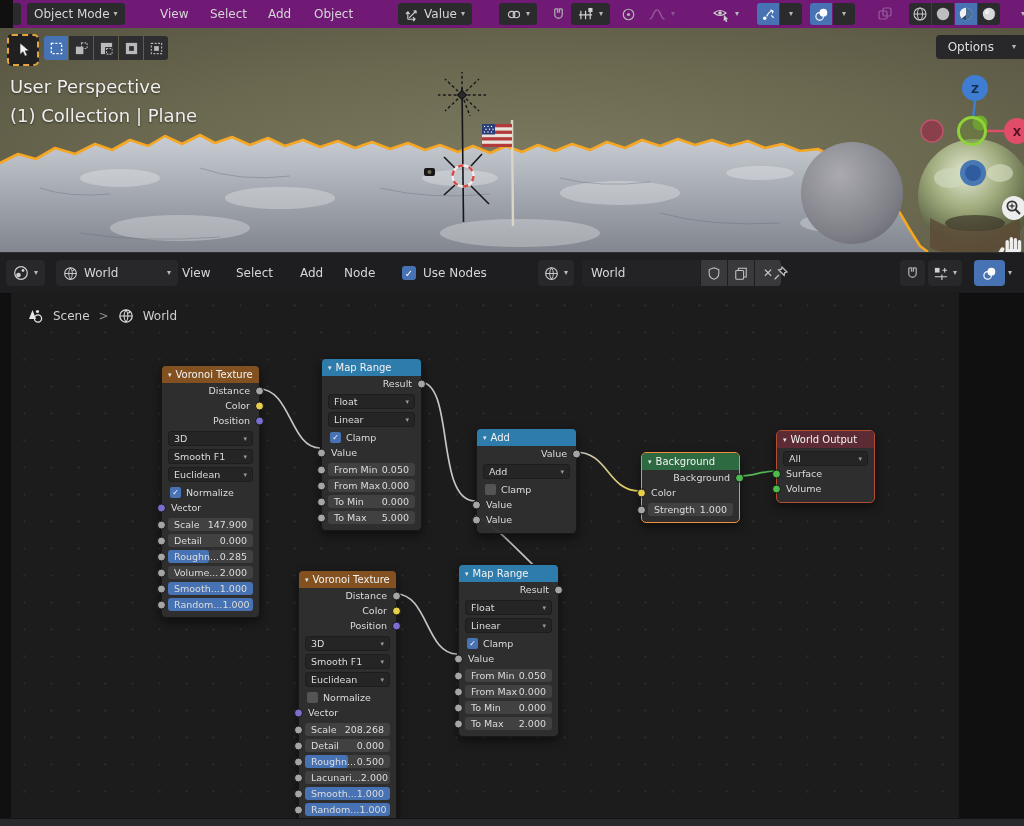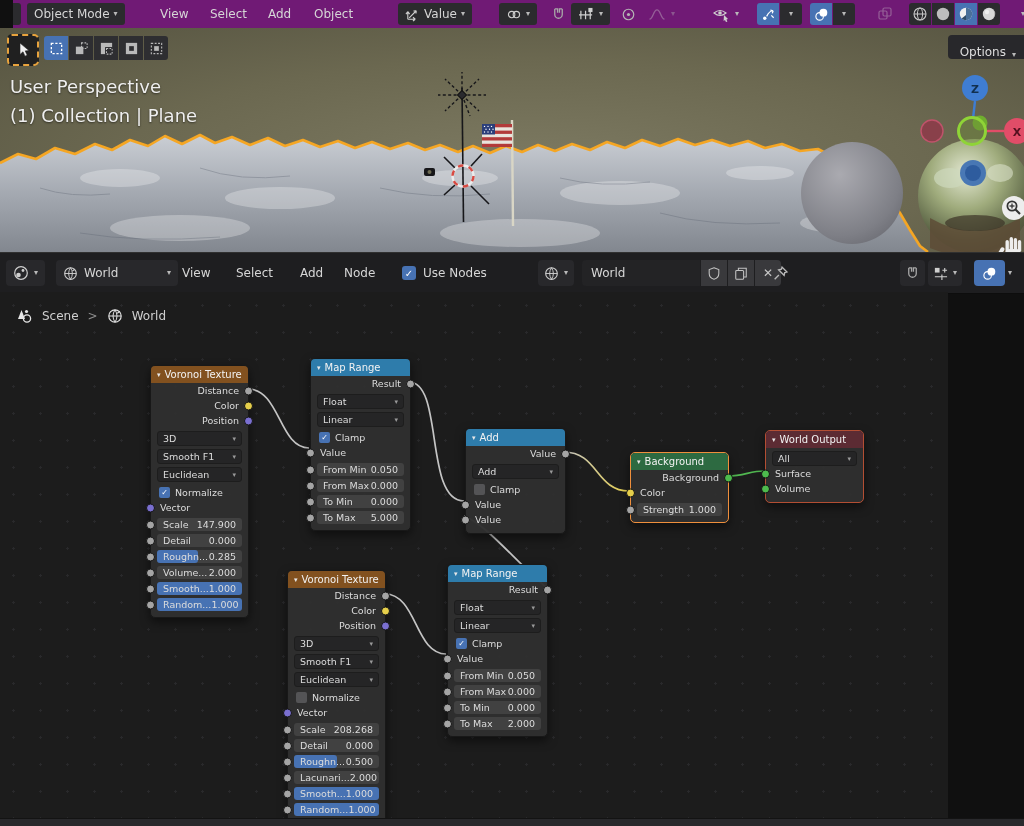--- a/index.html
+++ b/index.html
@@ -23,36 +23,36 @@
   .seg .sbtn:last-child{border-radius:0 3px 3px 0}
   .seg .sbtn.blue{background:#4772b3}
 
   
   #viewport{position:absolute;left:0;top:28px;width:1024px;height:224px;overflow:hidden;
             background:radial-gradient(ellipse at 52% 62%, #7d7a62 0%, #6b6850 55%, #565441 100%)}
   .vp-label{position:absolute;color:#efefef;font-size:18px;text-shadow:0 1px 2px rgba(0,0,0,.55)}
   #tool-active{position:absolute;left:7px;top:6px;width:28px;height:28px;background:#202020;
                border:2px dashed #e8a33d;border-radius:5px;display:flex;align-items:center;justify-content:center}
   #options-btn{position:absolute;right:0;top:7px;height:24px;background:#28282b;border-radius:4px 0 0 4px;
-               display:flex;align-items:flex-end;gap:6px;padding:0 8px 0 12px;color:#dedede;font-size:12px}
+               display:flex;align-items:center;gap:18px;padding:0 8px 0 12px;color:#dedede;font-size:12px}
 
   
   #shader-header{position:absolute;left:0;top:252px;width:1024px;height:40px;background:#1e1e20;
                  border-top:1px solid #303030;border-bottom:1px solid #0d0d0d;color:#d6d6d6;font-size:12px}
   .sh{position:absolute;top:7px;height:26px;display:flex;align-items:center;gap:5px;
       background:#28282b;border-radius:4px;padding:0 7px;white-space:nowrap}
   .sh.blue{background:#4772b3}
   .shmenu{position:absolute;top:0;height:40px;display:flex;align-items:center;color:#d6d6d6}
   .cluster{position:absolute;top:7px;height:26px;display:flex;gap:1px}
   .cluster .cseg{height:26px;display:flex;align-items:center;justify-content:center;background:#39393c}
   .cb14{width:14px;height:14px;border-radius:3px;background:#4772b3;color:#fff;font-size:10px;
         display:flex;align-items:center;justify-content:center}
 
   
-  #node-editor{position:absolute;left:0;top:292px;width:948px;height:526px;background:#1c1c1c;
+  #node-editor{position:absolute;left:11px;top:292px;width:948px;height:526px;background:#1c1c1c;
     background-image:radial-gradient(circle,#29292b 1px,transparent 1.2px);background-size:27px 27px;overflow:hidden}
   #bottom-strip{position:absolute;left:0;top:818px;width:1024px;height:8px;background:#29292c;border-top:1px solid #131313}
   #breadcrumb{position:absolute;left:16px;top:16px;display:flex;align-items:center;gap:9px;
               color:#cfcfcf;font-size:12px}
   #wires{position:absolute;left:0;top:0;pointer-events:none}
 
   .node{position:absolute;background:rgba(48,48,48,.97);border:1px solid #181818;border-radius:5px;
         box-shadow:0 4px 10px rgba(0,0,0,.5);font-size:9.5px;color:#dcdcdc}
   .node.sel-orange{border:1px solid #ef8f3c}
   .node.sel-red{border:1px solid #b34e33}

